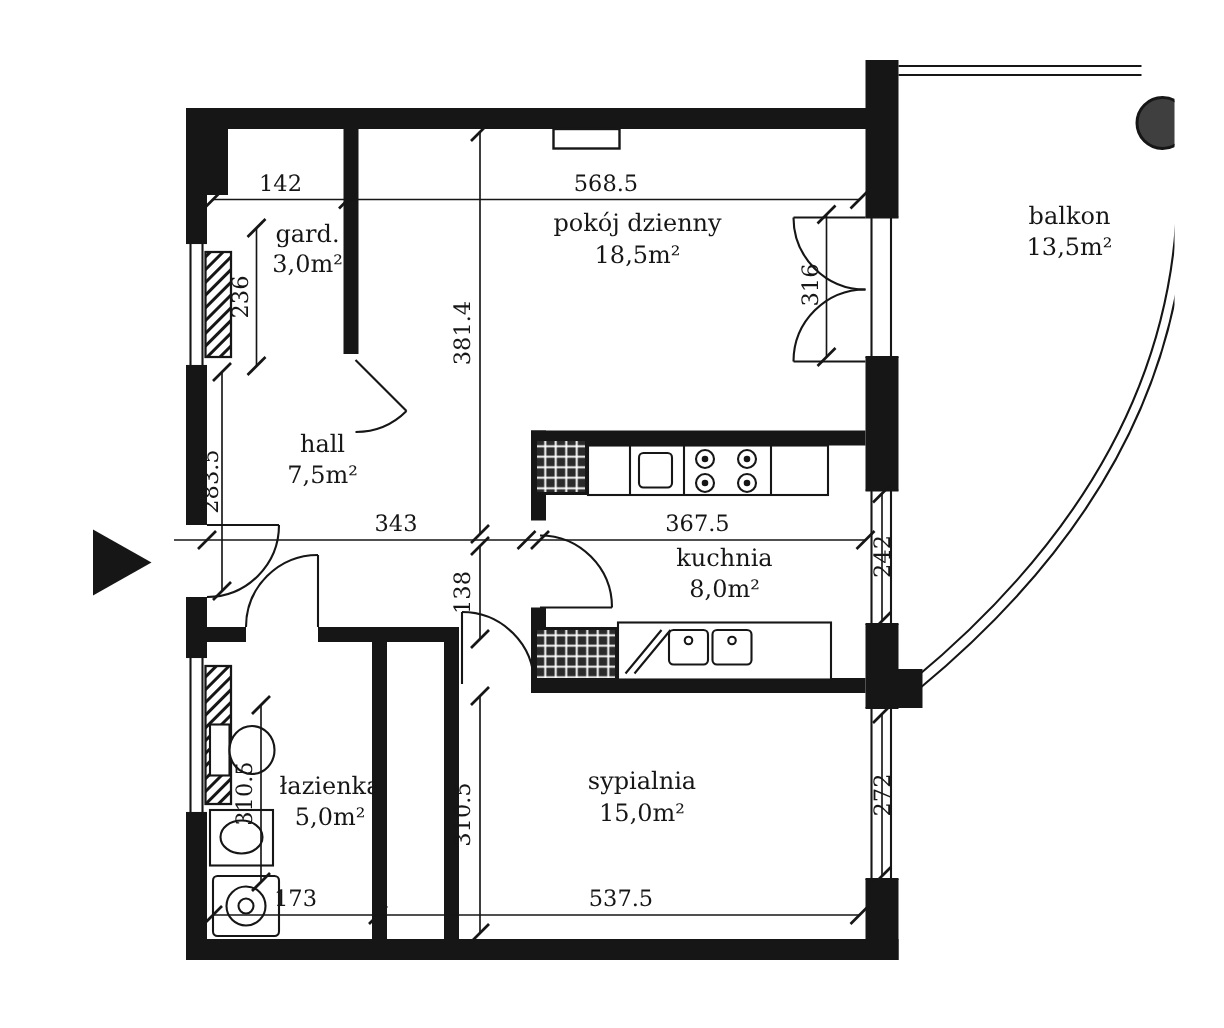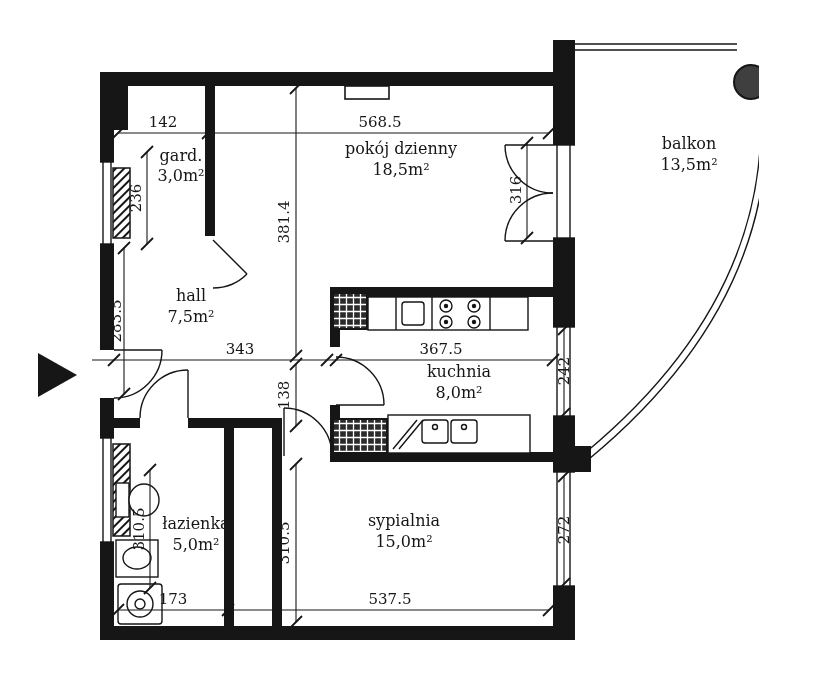--- a/index.html
+++ b/index.html
@@ -1,16 +1,16 @@
 <!DOCTYPE html>
 <html><head>
 <meta charset="utf-8">
 <style>
   html,body{margin:0;padding:0;background:#ffffff;}
-  #stage{position:relative;width:759px;height:685px;background:#ffffff;overflow:hidden;}
+  #stage{position:relative;width:759px;height:685px;background:#ffffff;overflow:hidden;padding-left:24px;}
   svg{display:block;}
   text{font-family:"DejaVu Serif",serif;fill:#161616;}
   .room-name,.room-area{font-size:16px;}
   .dim{font-size:15px;}
 </style>
 </head>
 <body>
 
 <div id="stage">
 <svg width="816" height="685" viewBox="0 0 816 685">

